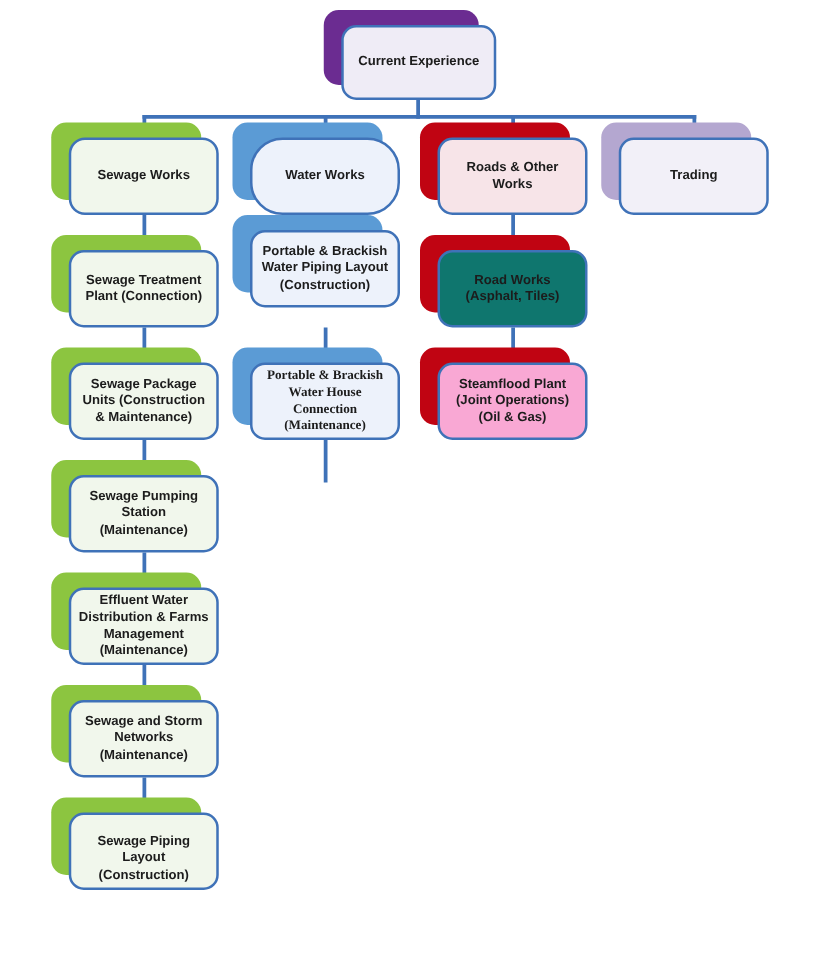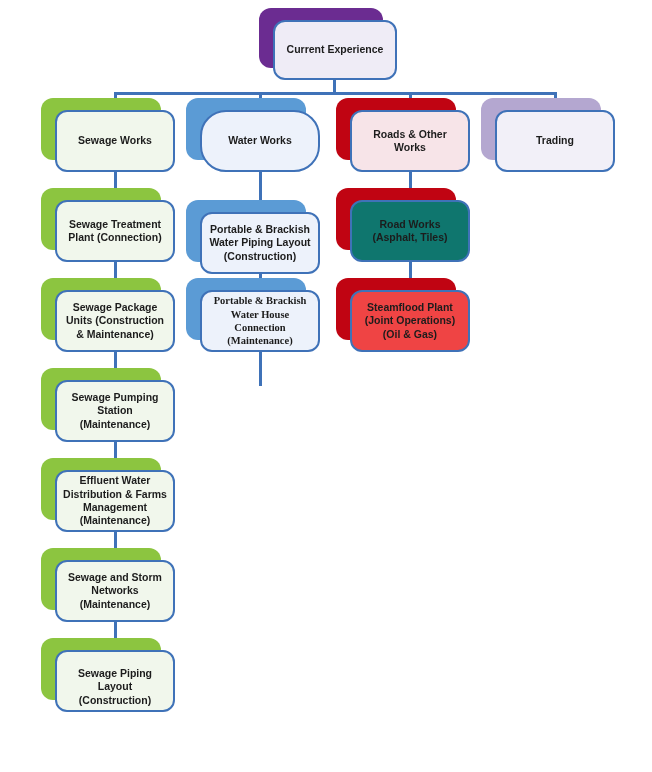--- a/index.html
+++ b/index.html
@@ -59,21 +59,21 @@
 
   <div class="node" style="left:273px; top:20px; width:124px; height:60px;">
     <div class="shadow" style="background-color: rgb(107, 44, 145);"></div>
     <div class="face" style="background-color: rgb(239, 236, 246);">
       <span>Current Experience</span>
     </div>
   </div>
 
   <div class="node" style="left:55px; top:110px; width:120px; height:62px;">
     <div class="shadow" style="background-color: rgb(140, 197, 64);"></div>
-    <div class="face" style="background-color: rgb(241, 247, 236);">
+    <div class="face" style="background-color: rgb(241, 247, 236); border-radius: 13px;">
       <span>Sewage Works</span>
     </div>
   </div>
 
   <div class="node" style="left:200px; top:110px; width:120px; height:62px;">
     <div class="shadow" style="background-color: rgb(91, 155, 213);"></div>
     <div class="face" style="background-color: rgb(237, 242, 251); border-radius: 26px;">
       <span>Water Works</span>
     </div>
   </div>
@@ -127,21 +127,21 @@
     </div>
   </div>
 
   <div class="node" style="left:55px; top:650px; width:120px; height:62px;">
     <div class="shadow" style="background-color: rgb(140, 197, 64);"></div>
     <div class="face" style="background-color: rgb(241, 247, 236); align-items: flex-end;">
       <span>Sewage Piping Layout (Construction)</span>
     </div>
   </div>
 
-  <div class="node" style="left:200px; top:212px; width:120px; height:62px;">
+  <div class="node" style="left:200px; top:184px; width:120px; height:62px;">
     <div class="shadow" style="background-color: rgb(91, 155, 213);"></div>
     <div class="face" style="background-color: rgb(237, 242, 251);">
       <span>Portable &amp; Brackish Water Piping Layout (Construction)</span>
     </div>
   </div>
 
   <div class="node" style="left:200px; top:290px; width:120px; height:62px;">
     <div class="shadow" style="background-color: rgb(91, 155, 213);"></div>
     <div class="face" style="background-color: rgb(237, 242, 251); font-family: Liberation Serif, serif;">
       <span>Portable &amp; Brackish Water House Connection (Maintenance)</span>
@@ -151,18 +151,18 @@
 
   <div class="node" style="left:350px; top:200px; width:120px; height:62px;">
     <div class="shadow" style="background-color: rgb(192, 4, 18);"></div>
     <div class="face" style="background-color: #0f766e; border-radius: 12px;">
       <span>Road Works (Asphalt, Tiles)</span>
     </div>
   </div>
 
   <div class="node" style="left:350px; top:290px; width:120px; height:62px;">
     <div class="shadow" style="background-color: rgb(192, 4, 18);"></div>
-    <div class="face" style="background-color: #ef4444; border-radius: 12px;">
+    <div class="face" style="background-color: #f9a8d4; border-radius: 12px;">
       <span>Steamflood Plant (Joint Operations) (Oil &amp; Gas)</span>
     </div>
   </div>
 
 </div>
 
 </body></html>

